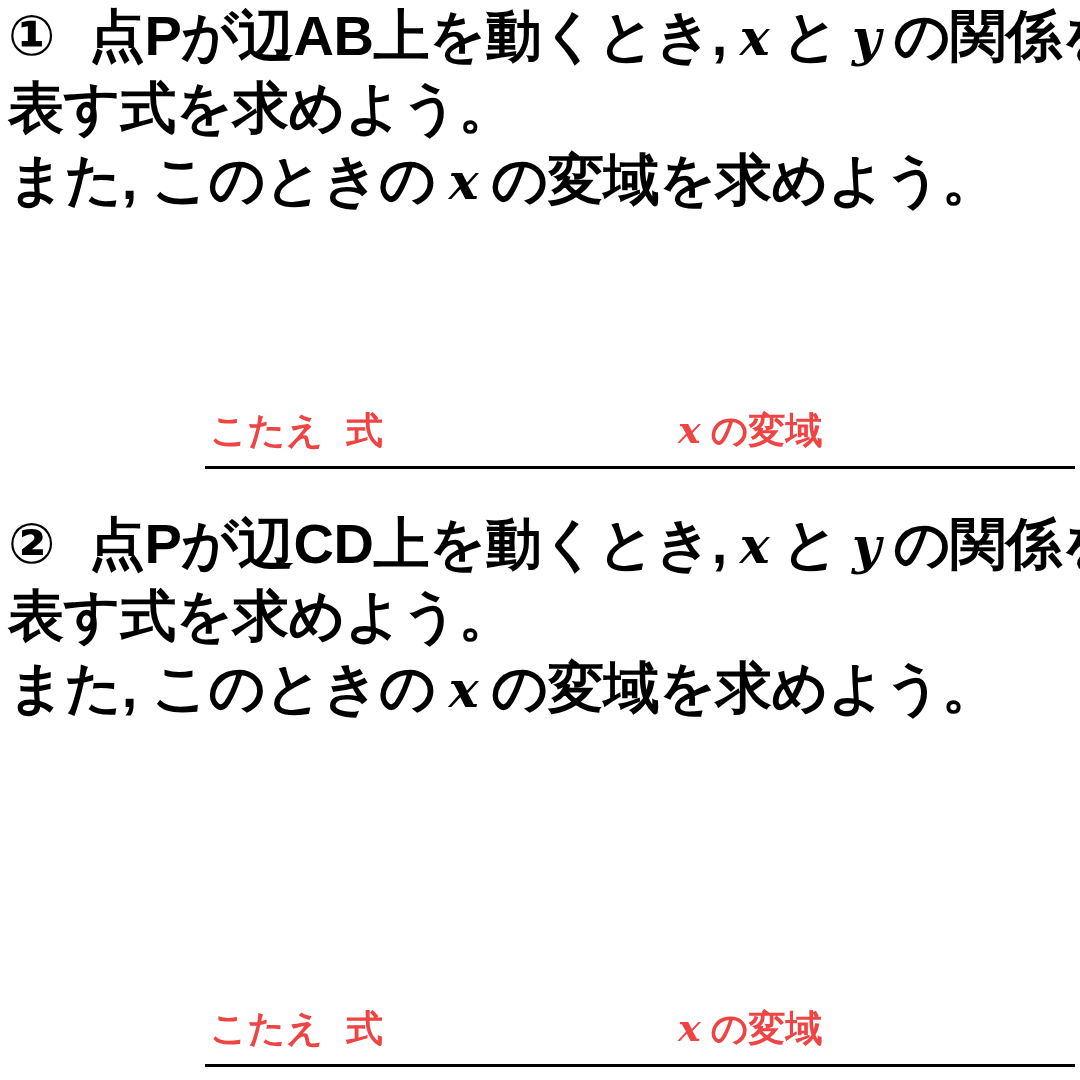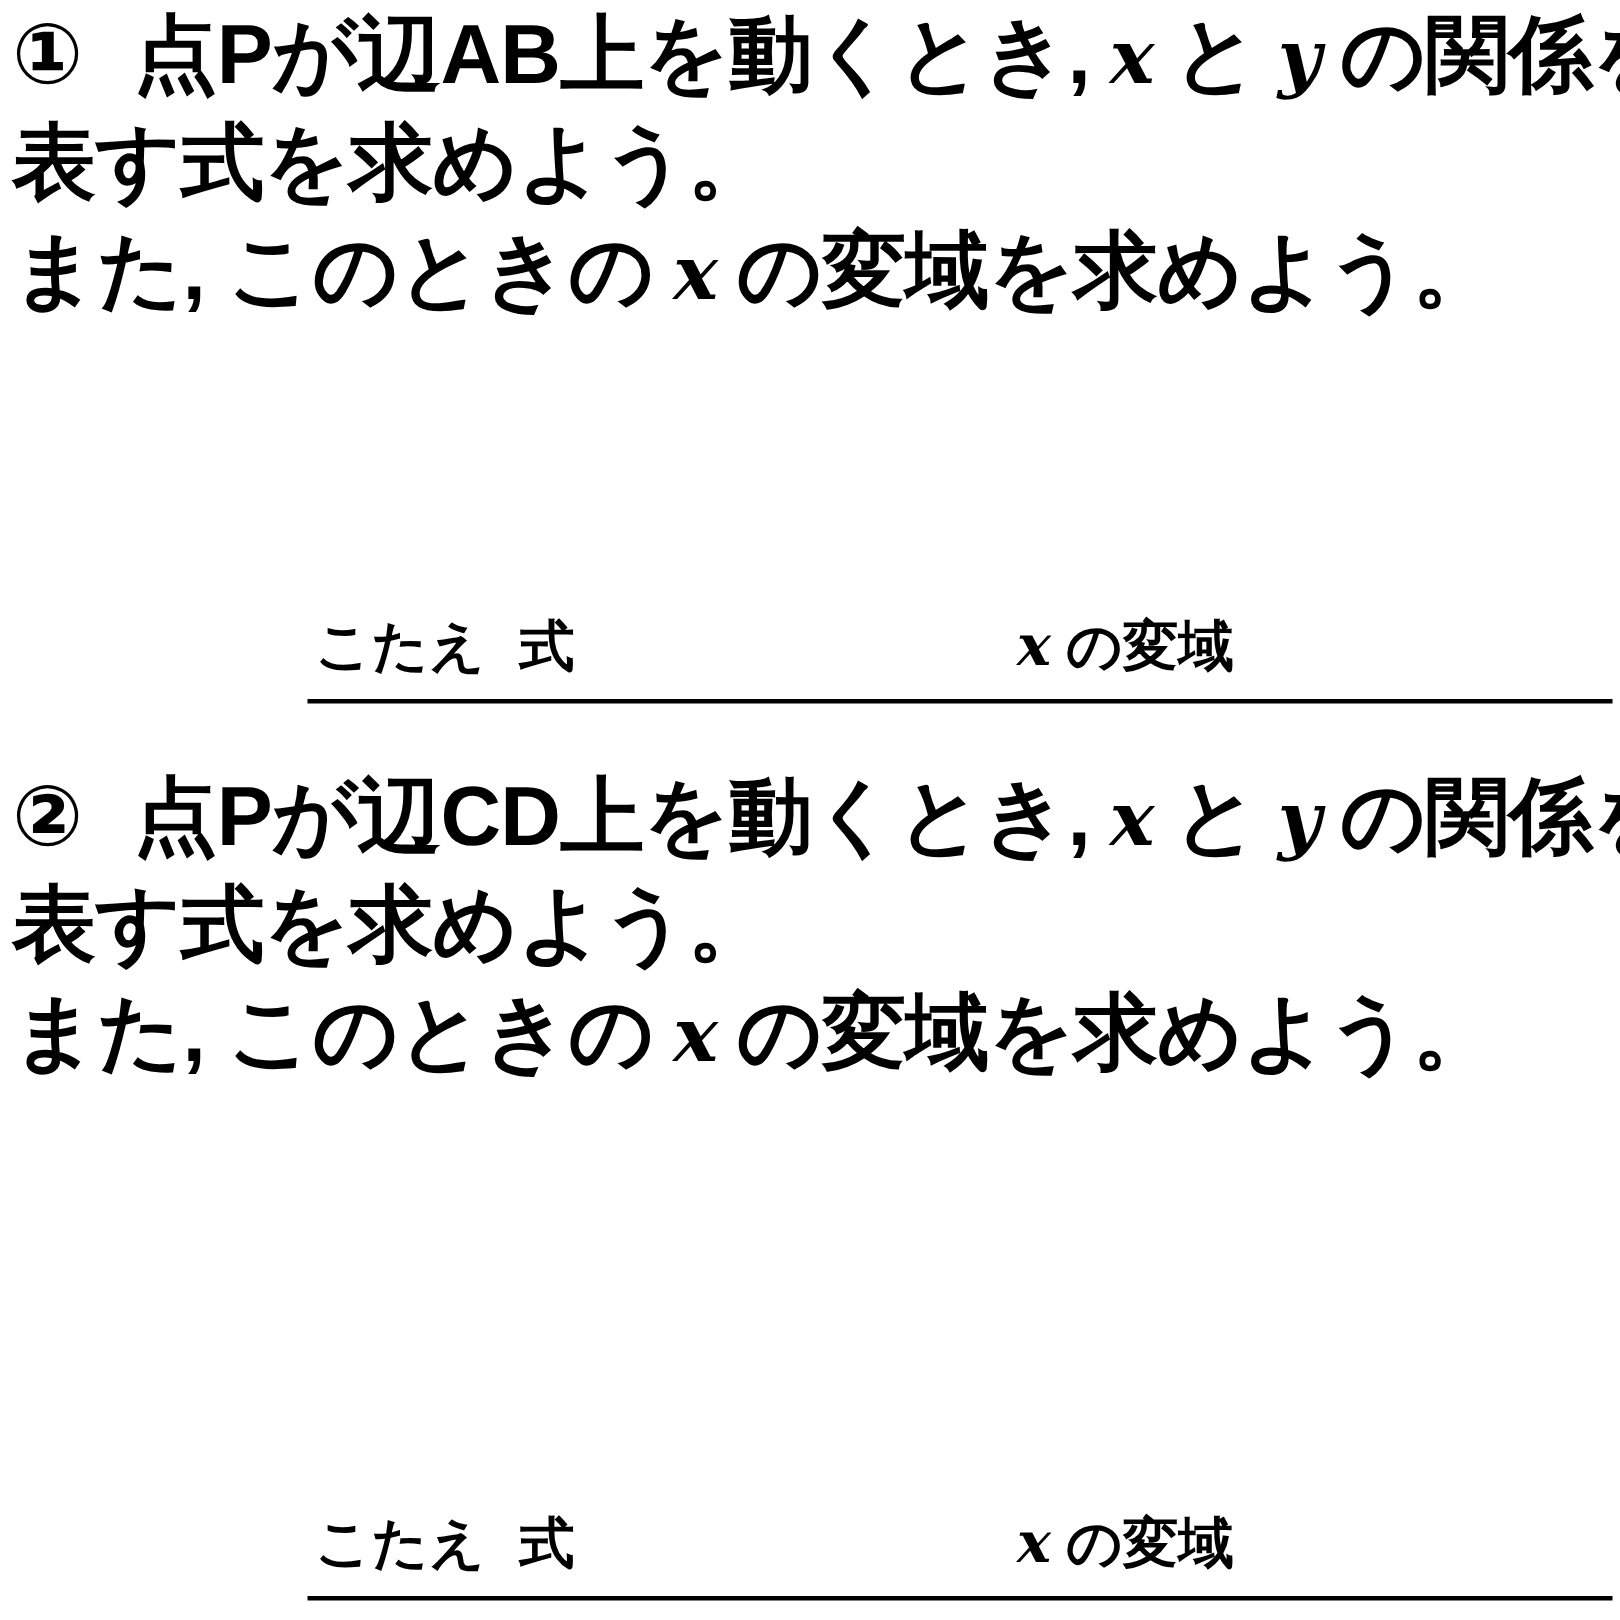--- a/index.html
+++ b/index.html
@@ -39,21 +39,21 @@
 
   
   .ans-row {
     position: absolute;
     left: 205px;
     right: 5px;
     height: 56px;
     border-bottom: 3px solid #000000;
     font-size: 37px;
     font-weight: 700;
-    color: #000000;
+    color: #ef4444;
     white-space: nowrap;
   }
   #ans1 { top: 410px; }
   #ans2 { top: 1008px; }
   .ans-kotae { position: absolute; left: 5px;   bottom: 10px; }
   .ans-shiki { position: absolute; left: 141px; bottom: 10px; }
   .ans-var-group { position: absolute; left: 473px; bottom: 10px; }
   .ans-x {
     font-family: "DejaVu Serif", "Liberation Serif", serif;
     font-style: italic;

